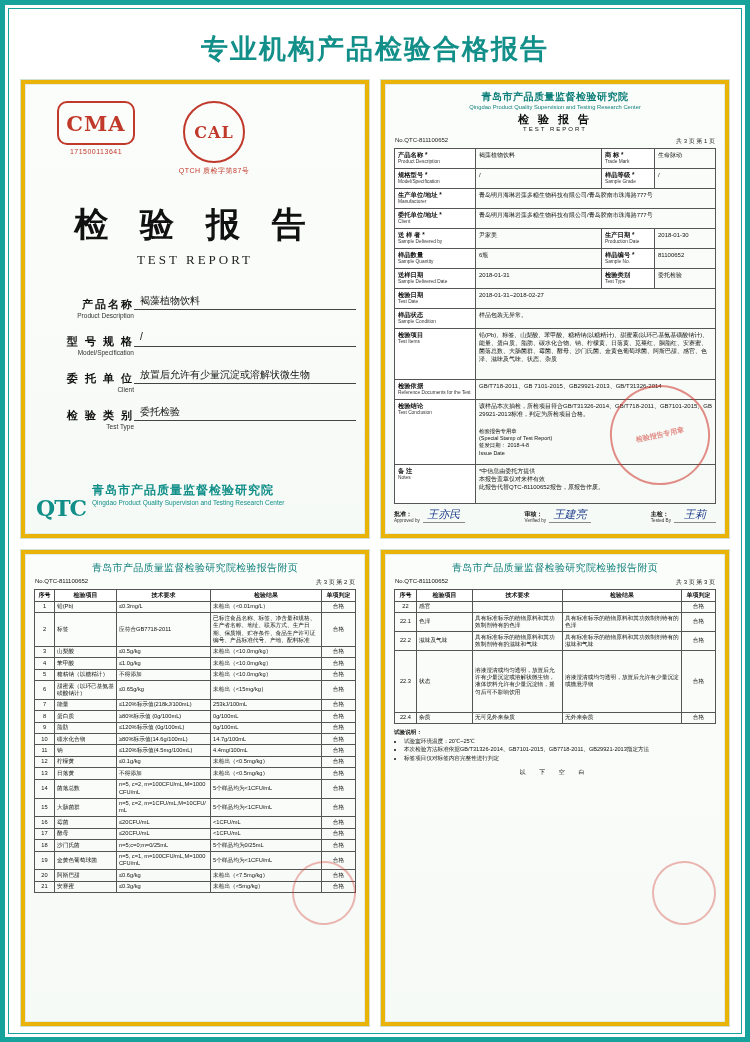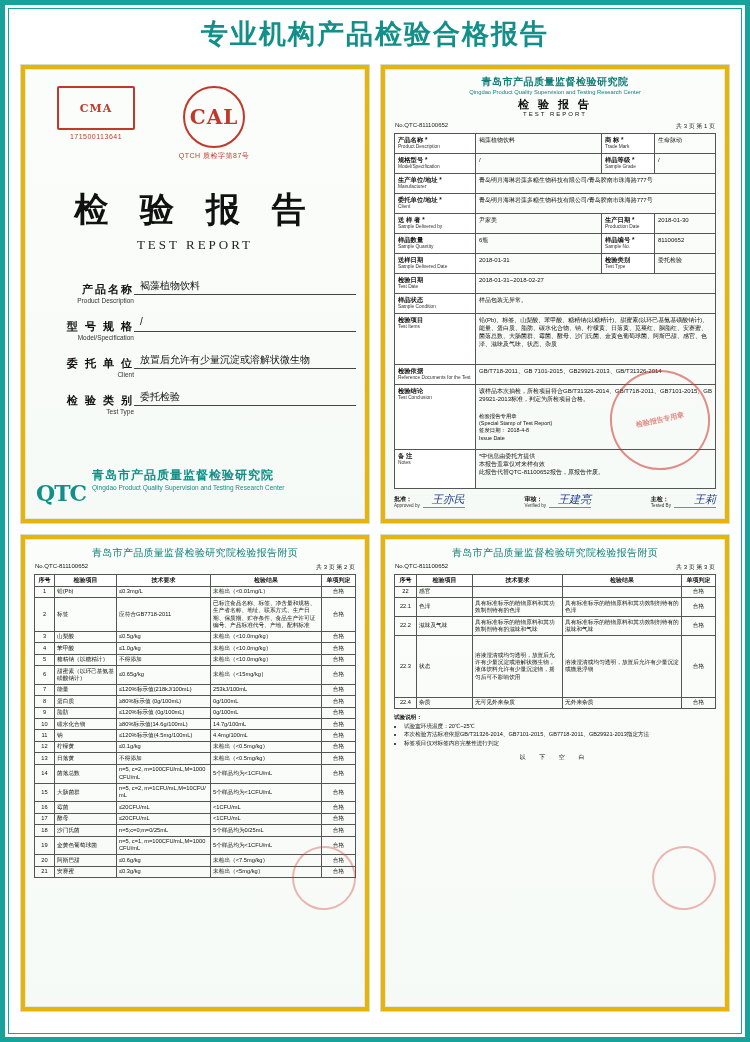--- a/index.html
+++ b/index.html
@@ -8,21 +8,21 @@
     background:#ffffff;
     font-family:"Liberation Sans", sans-serif;
     color:#111;
     overflow:hidden;
   }
   .page{
     position:relative;width:750px;height:1042px;
     box-sizing:border-box;
     border:5px solid #16a39c;
     background:#ffffff;
-    padding:3px 12px;
+    padding:18px 12px;
   }
   .page:before{
     content:"";position:absolute;left:3px;top:3px;right:3px;bottom:3px;
     border:1px solid #16a39c;pointer-events:none;
   }
   .title{
     text-align:center;
     font-family:"DejaVu Sans", sans-serif;
     font-size:27px;font-weight:bold;color:#128f89;
     letter-spacing:2px;
@@ -47,28 +47,28 @@
     background:linear-gradient(180deg,#fbfdfb 0%, #f6faf6 100%);
     border:1px solid #e2ece2;
     box-sizing:border-box;
     padding:6px 8px;
   }
 
   
   .seals{display:flex;gap:26px;align-items:flex-start;margin:10px 0 0 16px;}
   .seal{width:92px;text-align:center;}
   .seal-badge{
-    width:74px;height:40px;border:2px solid #c0392b;border-radius:2px;
+    width:74px;height:40px;border:2px solid #c0392b;border-radius:10px;
     margin:0 auto;position:relative;color:#c0392b;
     display:flex;align-items:center;justify-content:center;
-    font-family:"DejaVu Serif", serif;font-weight:bold;font-size:11px;
+    font-family:"DejaVu Serif", serif;font-weight:bold;font-size:21px;
     letter-spacing:1px;
   }
   .seal-badge.round{
-    width:58px;height:58px;border-radius:50%;font-size:20px;text-align:center;
+    width:58px;height:58px;border-radius:50%;font-size:16px;text-align:center;
   }
   .seal-code{font-size:7px;color:#c0392b;margin-top:3px;letter-spacing:.5px;}
   .cover-title{
     text-align:center;margin-top:26px;
     font-family:"DejaVu Serif", serif;
     font-size:34px;letter-spacing:10px;font-weight:bold;color:#111;
   }
   .cover-sub{
     text-align:center;margin-top:4px;
     font-family:"Liberation Serif", serif;
@@ -118,21 +118,21 @@
   .lab .cn{font-size:6.3px;font-weight:bold;display:block;}
   .lab .en{font-size:4.8px;color:#333;display:block;}
   .val{font-size:6px;}
   .sig-row{display:flex;justify-content:space-between;margin-top:3px;font-size:5.8px;}
   .sig{display:flex;align-items:flex-end;gap:3px;}
   .sig .lb{line-height:1.1;}
   .sig .lb .cn{font-size:6px;display:block;font-weight:bold;}
   .sig .lb .en{font-size:4.6px;color:#333;display:block;}
   .sig .hand{
     font-family:"DejaVu Serif", serif;font-style:italic;font-size:11px;color:#1b3a8a;
-    border-bottom:1px solid #888;min-width:42px;text-align:right;
+    border-bottom:1px solid #888;min-width:42px;text-align:center;
   }
   .stamp{
     position:absolute;right:14px;top:300px;
     width:96px;height:96px;border-radius:50%;
     border:2px solid #d0342c;color:#d0342c;
     opacity:.55;transform:rotate(-12deg);
     display:flex;align-items:center;justify-content:center;text-align:center;
     font-size:7px;line-height:1.25;font-weight:bold;
     pointer-events:none;
   }

